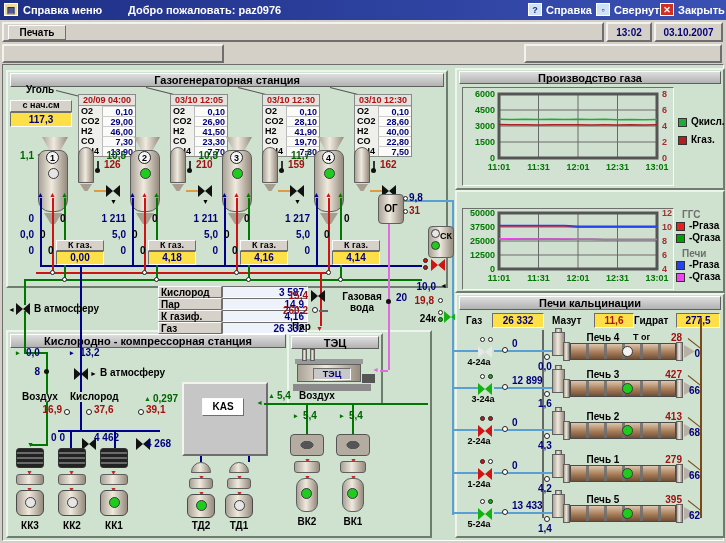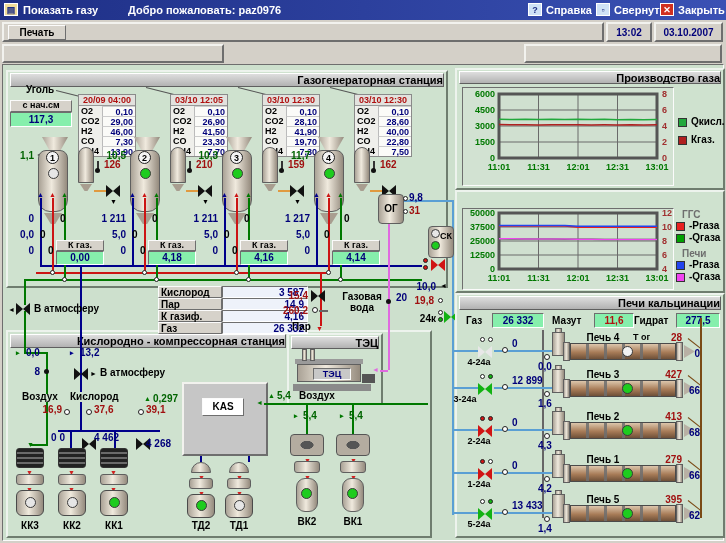--- a/index.html
+++ b/index.html
@@ -5,23 +5,23 @@
 *{box-sizing:border-box}
 body{margin:0;background:#808080}
 #root{position:relative;width:726px;height:543px;background:#d4d0c8;font-family:"Liberation Sans",sans-serif;font-weight:700;font-size:10px;color:#000;overflow:hidden;line-height:1.1}
 .p{position:absolute}
 .tc{text-align:center}.tr{text-align:right}
 .navy{color:#00007a}.dred{color:#a01010}.grn{color:#006400}.gry{color:#6e6e6e}
 .f9{font-size:9px}.f11{font-size:11px}
 .raised{border:1px solid;border-color:#fbfbfb #6e6e6e #6e6e6e #fbfbfb}
 .raised2{border:2px solid;border-color:#f2f2ee #6e6e6e #6e6e6e #f2f2ee}
 .sunk{border:1px solid;border-color:#6e6e6e #fbfbfb #fbfbfb #6e6e6e}
-.val{background:#86efac;border:1px solid;border-color:#6e6e6e #fff #fff #6e6e6e;color:#00007a}
+.val{background:#fde047;border:1px solid;border-color:#6e6e6e #fff #fff #6e6e6e;color:#00007a}
 .panel{background:#cfe2cf;border:2px solid;border-color:#edf3ed #6f7d6f #6f7d6f #edf3ed}
-.phdr{background:linear-gradient(#dedede,#b2b2b2);border:1px solid;border-color:#fff #5f5f5f #5f5f5f #fff;text-align:right;font-size:11px;line-height:12px}
+.phdr{background:linear-gradient(#dedede,#b2b2b2);border:1px solid;border-color:#fff #5f5f5f #5f5f5f #fff;text-align:center;font-size:11px;line-height:12px}
 .metv{background:linear-gradient(90deg,#aaa296,#f0ead e 45%,#958b7e);border:1px solid #5f5f5f}
 .metv{background:linear-gradient(90deg,#aaa296,#f0eade 45%,#958b7e);border:1px solid #5f5f5f}
 .machine{background:linear-gradient(90deg,#aaa296,#f0eadd 45%,#958b7e);border:1px solid #4a4a4a;border-radius:6px}
 .led{width:11px;height:11px;border-radius:50%;border:1px solid #3a3a3a;background:#e6e6e6}
 .dot{width:6px;height:6px;border-radius:50%;border:1px solid #222;background:#fff}
 .dots{width:5px;height:5px;border-radius:50%;border:1px solid #222;background:#fff}
 .dotf{width:5px;height:5px;border-radius:50%;background:#111}
 .valve{width:14px;height:12px}
 .valve::before,.valve::after{content:"";position:absolute;top:0;border-top:6px solid transparent;border-bottom:6px solid transparent}
 .valve::before{left:0;border-left:7px solid var(--c,#111)}
@@ -50,21 +50,21 @@
 .diag{height:1px;background:#555;transform-origin:left center}
 .sq{width:9px;height:9px;border:1px solid #333}
 </style>
 </head>
 <body>
 
 <div id="root">
 
 <div class="p tibar" style="left:0;top:0;width:726px;height:20px">
  <span class="p ticon" style="left:4px;top:3px;background:#f0dc9a;color:#1e2f86">▤</span>
- <span class="p" style="left:23px;top:4px">Показать газу</span>
+ <span class="p" style="left:23px;top:4px">Справка меню</span>
  <span class="p" style="left:128px;top:4px">Добро пожаловать: paz0976</span>
  <span class="p ticon" style="left:528px;top:3px;background:#cfe2f6;color:#1e2f86">?</span>
  <span class="p" style="left:546px;top:4px">Справка</span>
  <span class="p ticon" style="left:596px;top:3px;background:#cfe2f6;color:#1e2f86">▫</span>
  <span class="p" style="left:614px;top:4px">Свернуть</span>
  <span class="p ticon" style="left:660px;top:3px;background:#d03020;color:#fff">✕</span>
  <span class="p" style="left:678px;top:4px">Закрыть</span>
 </div>
 
 <div class="p raised2" style="left:2px;top:22px;width:602px;height:20px;background:#d4d0c8"></div>
@@ -615,21 +615,21 @@
 <div class="p tc" style="left:574px;top:332px;width:58px">Печь 4</div>
 <div class="p f9" style="left:633px;top:333px;width:24px">Т ог</div>
 <div class="p dred tr" style="left:654px;top:332px;width:28px">28</div>
 <div class="p diag" style="left:688px;top:338px;width:16px;background:#7a4a15;transform:rotate(38deg)"></div>
 <div class="p navy tr" style="left:680px;top:348px;width:20px">0</div>
 
 <div class="p hl clb" style="left:452px;top:387px;width:28px"></div>
 <div class="p dots" style="left:480px;top:374px"></div>
     <div class="p dots" style="left:488px;top:374px;background:#12b212"></div>
 <div class="p valve" style="left: 478px; top: 383px; --c: #12b212;"></div>
-<div class="p f9 tc" style="left:444px;top:395px;width:42px">3-24а</div>
+<div class="p f9 tc" style="left:462px;top:395px;width:42px">3-24а</div>
 <div class="p hl clb" style="left:494px;top:387px;width:58px"></div>
 <div class="p dot" style="left:502px;top:384px"></div>
 <div class="p navy" style="left:512px;top:375px;width:48px">12 899</div>
 <div class="p metv" style="left:555px;top:365px;width:7px;height:6px"></div>
     <div class="p metv" style="left:552px;top:369px;width:13px;height:24px"></div>
 <div class="p dot" style="left:544px;top:391px"></div>
 <div class="p navy" style="left:538px;top:398px;width:34px">1,6</div>
 <div class="p metv" style="left:563px;top:379px;width:7px;height:19px"></div>
 <div class="p furn" style="left:570px;top:380px;width:106px;height:17px"></div>
 <div class="p metv" style="left:676px;top:379px;width:7px;height:19px"></div>

